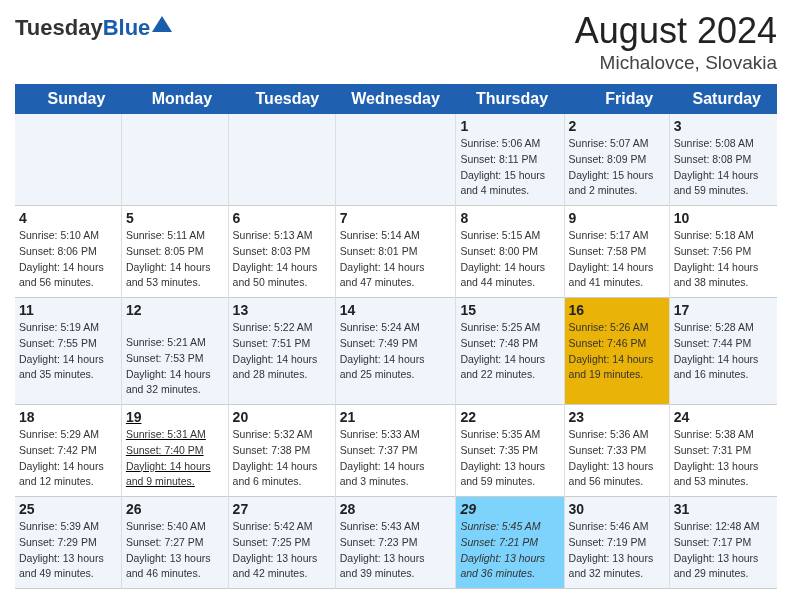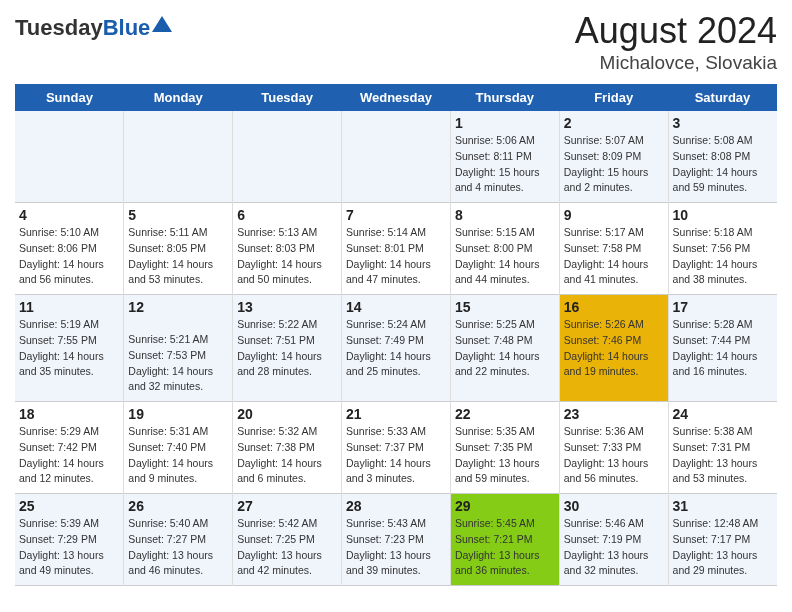--- a/index.html
+++ b/index.html
@@ -48,22 +48,22 @@
     }
     table {
       width: 100%;
       border-collapse: collapse;
       font-size: 11px;
     }
     thead tr th {
       background-color: #2060b0;
       color: #fff;
       padding: 6px 16px;
-      text-align: center;
-      font-size: 13px;
+      text-align: right;
+      font-size: 16px;
       font-weight: bold;
     }
     tbody tr {
       border-bottom: 1px solid #ccc;
     }
     tbody tr:nth-child(odd) {
       background-color: #f0f4fb;
     }
     tbody tr:nth-child(even) {
       background-color: #fff;
@@ -250,21 +250,21 @@
         </td>
       </tr>
       <tr style="background-color: rgb(255, 255, 255);">
         <td style="background-color: rgb(255, 255, 255);">
           <span class="day-num">18</span>
           <div class="day-info" style="white-space: pre-line;">Sunrise: 5:29 AM
 Sunset: 7:42 PM
 Daylight: 14 hours
 and 12 minutes.</div>
         </td>
-        <td style="background-color: rgb(255, 255, 255);">
+        <td style="background-color: rgb(255, 255, 255); text-decoration: underline;">
           <span class="day-num">19</span>
           <div class="day-info" style="white-space: pre-line;">Sunrise: 5:31 AM
 Sunset: 7:40 PM
 Daylight: 14 hours
 and 9 minutes.</div>
         </td>
         <td style="background-color: rgb(255, 255, 255);">
           <span class="day-num">20</span>
           <div class="day-info" style="white-space: pre-line;">Sunrise: 5:32 AM
 Sunset: 7:38 PM
@@ -322,21 +322,21 @@
 Daylight: 13 hours
 and 42 minutes.</div>
         </td>
         <td style="background-color: rgb(240, 244, 251);">
           <span class="day-num">28</span>
           <div class="day-info" style="white-space: pre-line;">Sunrise: 5:43 AM
 Sunset: 7:23 PM
 Daylight: 13 hours
 and 39 minutes.</div>
         </td>
-        <td style="background-color: #84cc16;">
+        <td style="background-color: #7dd3fc; font-style: italic;">
           <span class="day-num">29</span>
           <div class="day-info" style="white-space: pre-line;">Sunrise: 5:45 AM
 Sunset: 7:21 PM
 Daylight: 13 hours
 and 36 minutes.</div>
         </td>
         <td style="background-color: rgb(240, 244, 251);">
           <span class="day-num">30</span>
           <div class="day-info" style="white-space: pre-line;">Sunrise: 5:46 AM
 Sunset: 7:19 PM

